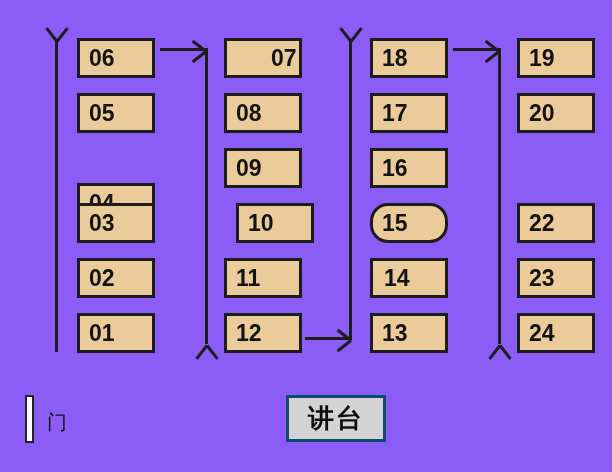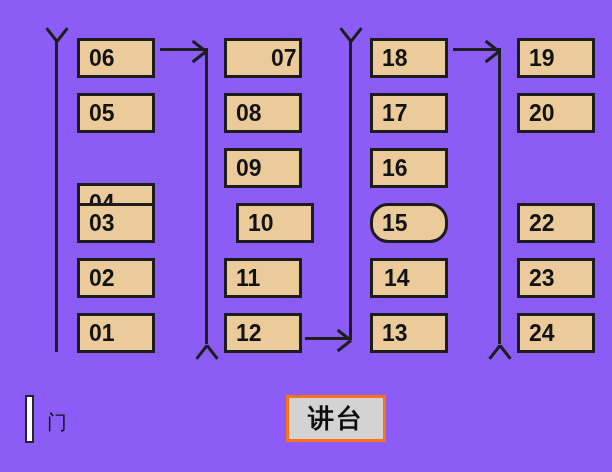--- a/index.html
+++ b/index.html
@@ -90,21 +90,21 @@
     line-height: 1;
   }
 
   
   .podium {
     position: absolute;
     box-sizing: border-box;
     width: 100px;
     height: 47px;
     background: #d3d3d3;
-    border: 3px solid #f97316;
+    border: 3px solid #0c4a6e;
     display: flex;
     align-items: center;
     justify-content: center;
     font-size: 26px;
     font-weight: bold;
     color: #0e0e0e;
     letter-spacing: 2px;
     font-family: "DejaVu Sans", "Liberation Sans", sans-serif;
   }
 </style>

